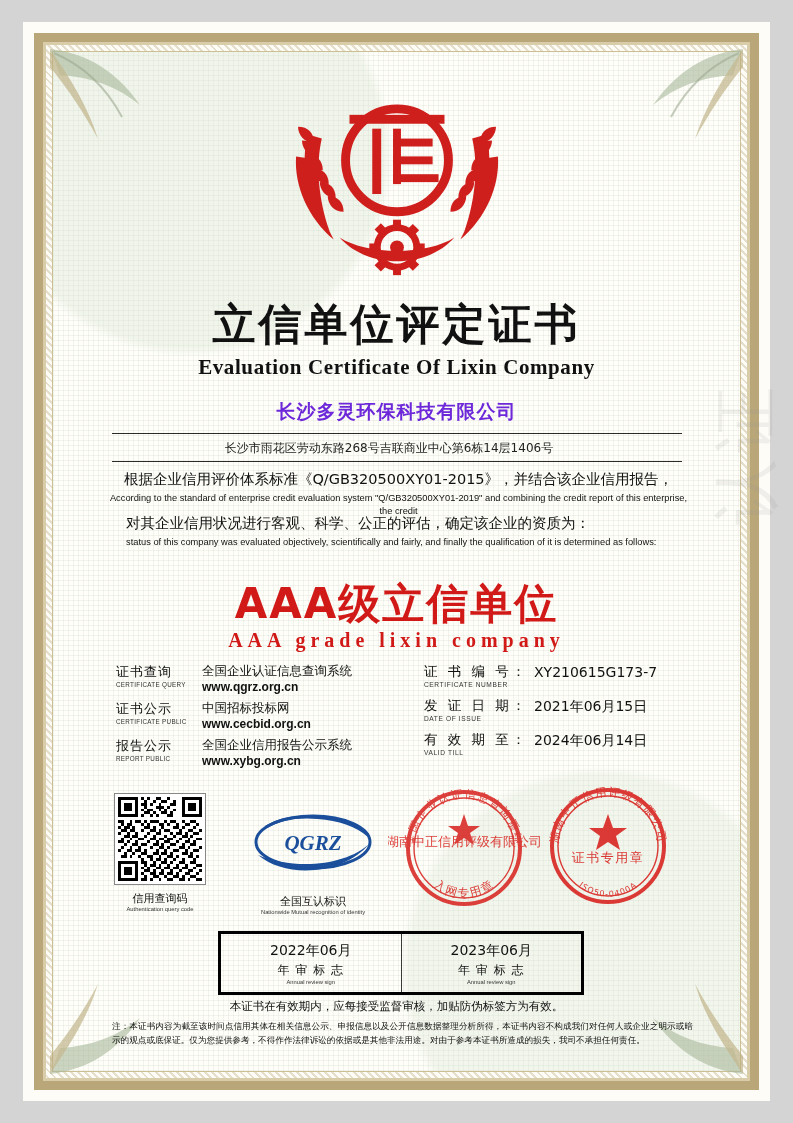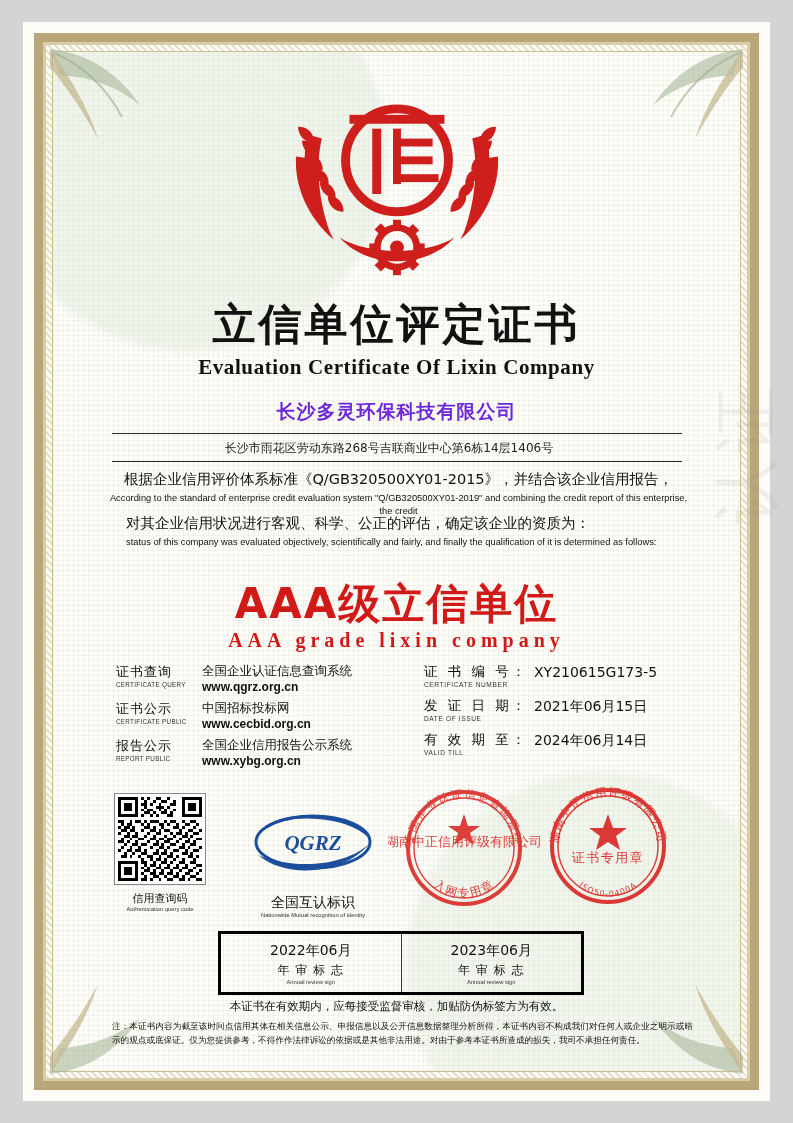--- a/index.html
+++ b/index.html
@@ -89,21 +89,21 @@
   
   .qr-box{position:absolute;left:62px;top:742px;width:92px;height:92px;background:#fff;border:1px solid #888;padding:3px;box-sizing:border-box;}
   .qr-box svg{display:block;}
   .qr-cap{position:absolute;left:52px;top:840px;width:112px;text-align:center;}
   .qr-cap .c-cn{font-size:11px;color:#111;font-family:"DejaVu Sans",sans-serif;}
   .qr-cap .c-en{font-size:5.8px;color:#333;}
 
   
   .qgrz{position:absolute;left:200px;top:758px;width:122px;height:72px;}
   .qgrz-cap{position:absolute;left:186px;top:843px;width:150px;text-align:center;}
-  .qgrz-cap .c-cn{font-size:14px;color:#111;font-family:"DejaVu Sans",sans-serif;}
+  .qgrz-cap .c-cn{font-size:11px;color:#111;font-family:"DejaVu Sans",sans-serif;}
   .qgrz-cap .c-en{font-size:5.8px;color:#333;}
 
   
   .stamp{position:absolute;width:152px;height:128px;}
   .stamp.s1{left:336px;top:735px;}
   .stamp.s2{left:480px;top:733px;}
 
   
   .review{position:absolute;left:166px;top:880px;width:360px;height:58px;border:3px solid #000000;display:flex;}
   .review .cell{flex:1;display:flex;flex-direction:column;align-items:center;justify-content:center;}
@@ -262,21 +262,21 @@
         </div>
       </div>
     </div>
 
     <div class="info-right">
       <div class="ir-row">
         <div class="ir-label">
           <div class="l-cn">证 书 编 号：</div>
           <div class="l-en">CERTIFICATE NUMBER</div>
         </div>
-        <div class="ir-val">XY210615G173-5</div>
+        <div class="ir-val">XY210615G173-7</div>
       </div>
       <div class="ir-row">
         <div class="ir-label">
           <div class="l-cn">发 证 日 期：</div>
           <div class="l-en">DATE OF ISSUE</div>
         </div>
         <div class="ir-val">2021年06月15日</div>
       </div>
       <div class="ir-row">
         <div class="ir-label">

